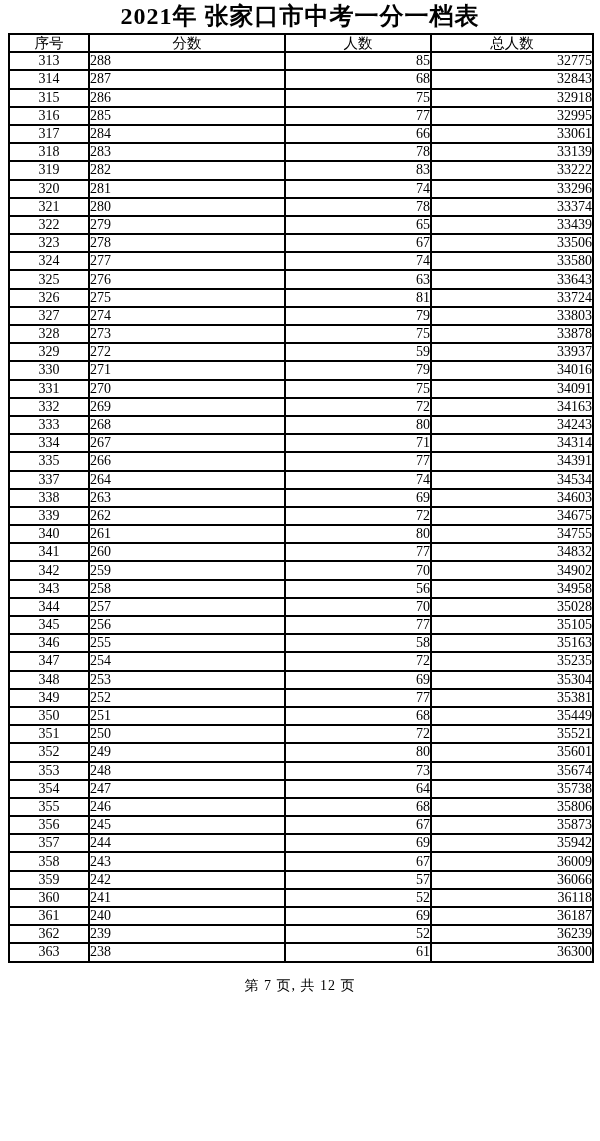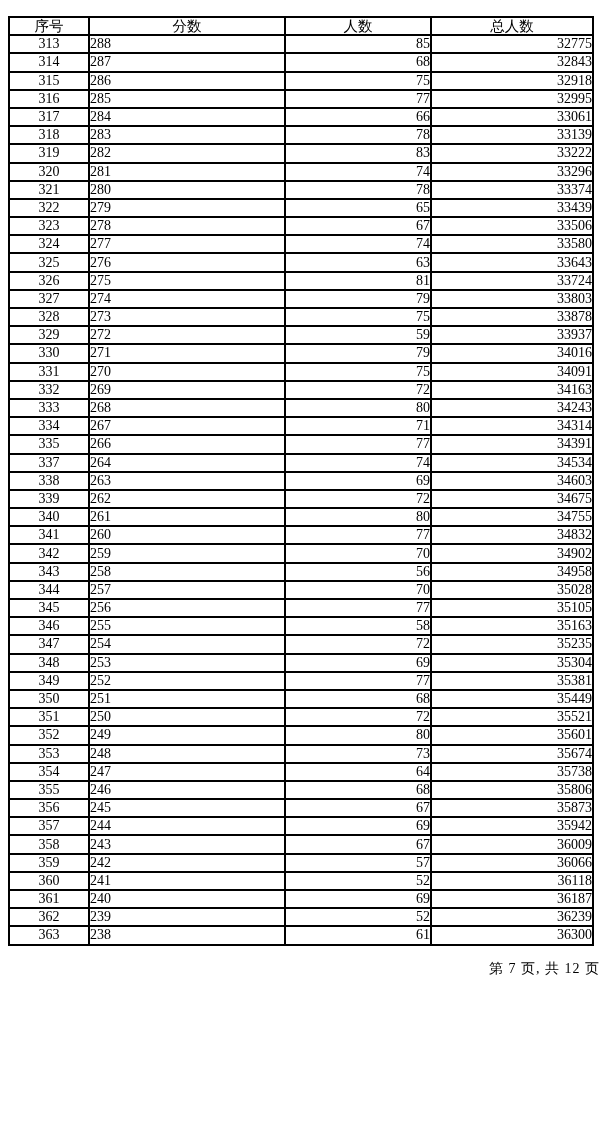--- a/index.html
+++ b/index.html
@@ -22,52 +22,53 @@
     letter-spacing: 1px;
     padding-top: 2px;
     line-height: 28px;
     font-family: "Liberation Serif", "DejaVu Serif", serif;
   }
   table.score-table {
     border-collapse: collapse;
     table-layout: fixed;
     width: 584px;
     margin-left: 8px;
-    margin-top: 16px;
+    margin-top: 3px;
   }
   table.score-table td, table.score-table th {
     border: 2px solid #000000;
     font-size: 14px;
     font-weight: normal;
     height: 18.2px;
     line-height: 16px;
     padding: 0;
     overflow: hidden;
     white-space: nowrap;
   }
   table.score-table th {
     text-align: center;
     font-size: 14.5px;
   }
   td.c-serial { text-align: center; }
   td.c-score  { padding-right: 3px; }
   td.c-count  { text-align: right; padding-right: 3px; }
   td.c-total  { text-align: right; padding-right: 4px; }
   .page-footer {
-    text-align: right;
+    text-align: center;
     font-size: 14px;
     margin-top: 14px;
     letter-spacing: 1px;
   }
 </style>
 </head>
 <body>
 
 <div class="page">
 
+  <div class="doc-title">2021年 张家口市中考一分一档表</div>
 
   <table class="score-table">
     <colgroup>
       <col style="width:80px">
       <col style="width:196px">
       <col style="width:146px">
       <col style="width:162px">
     </colgroup>
     <thead>
       <tr>

